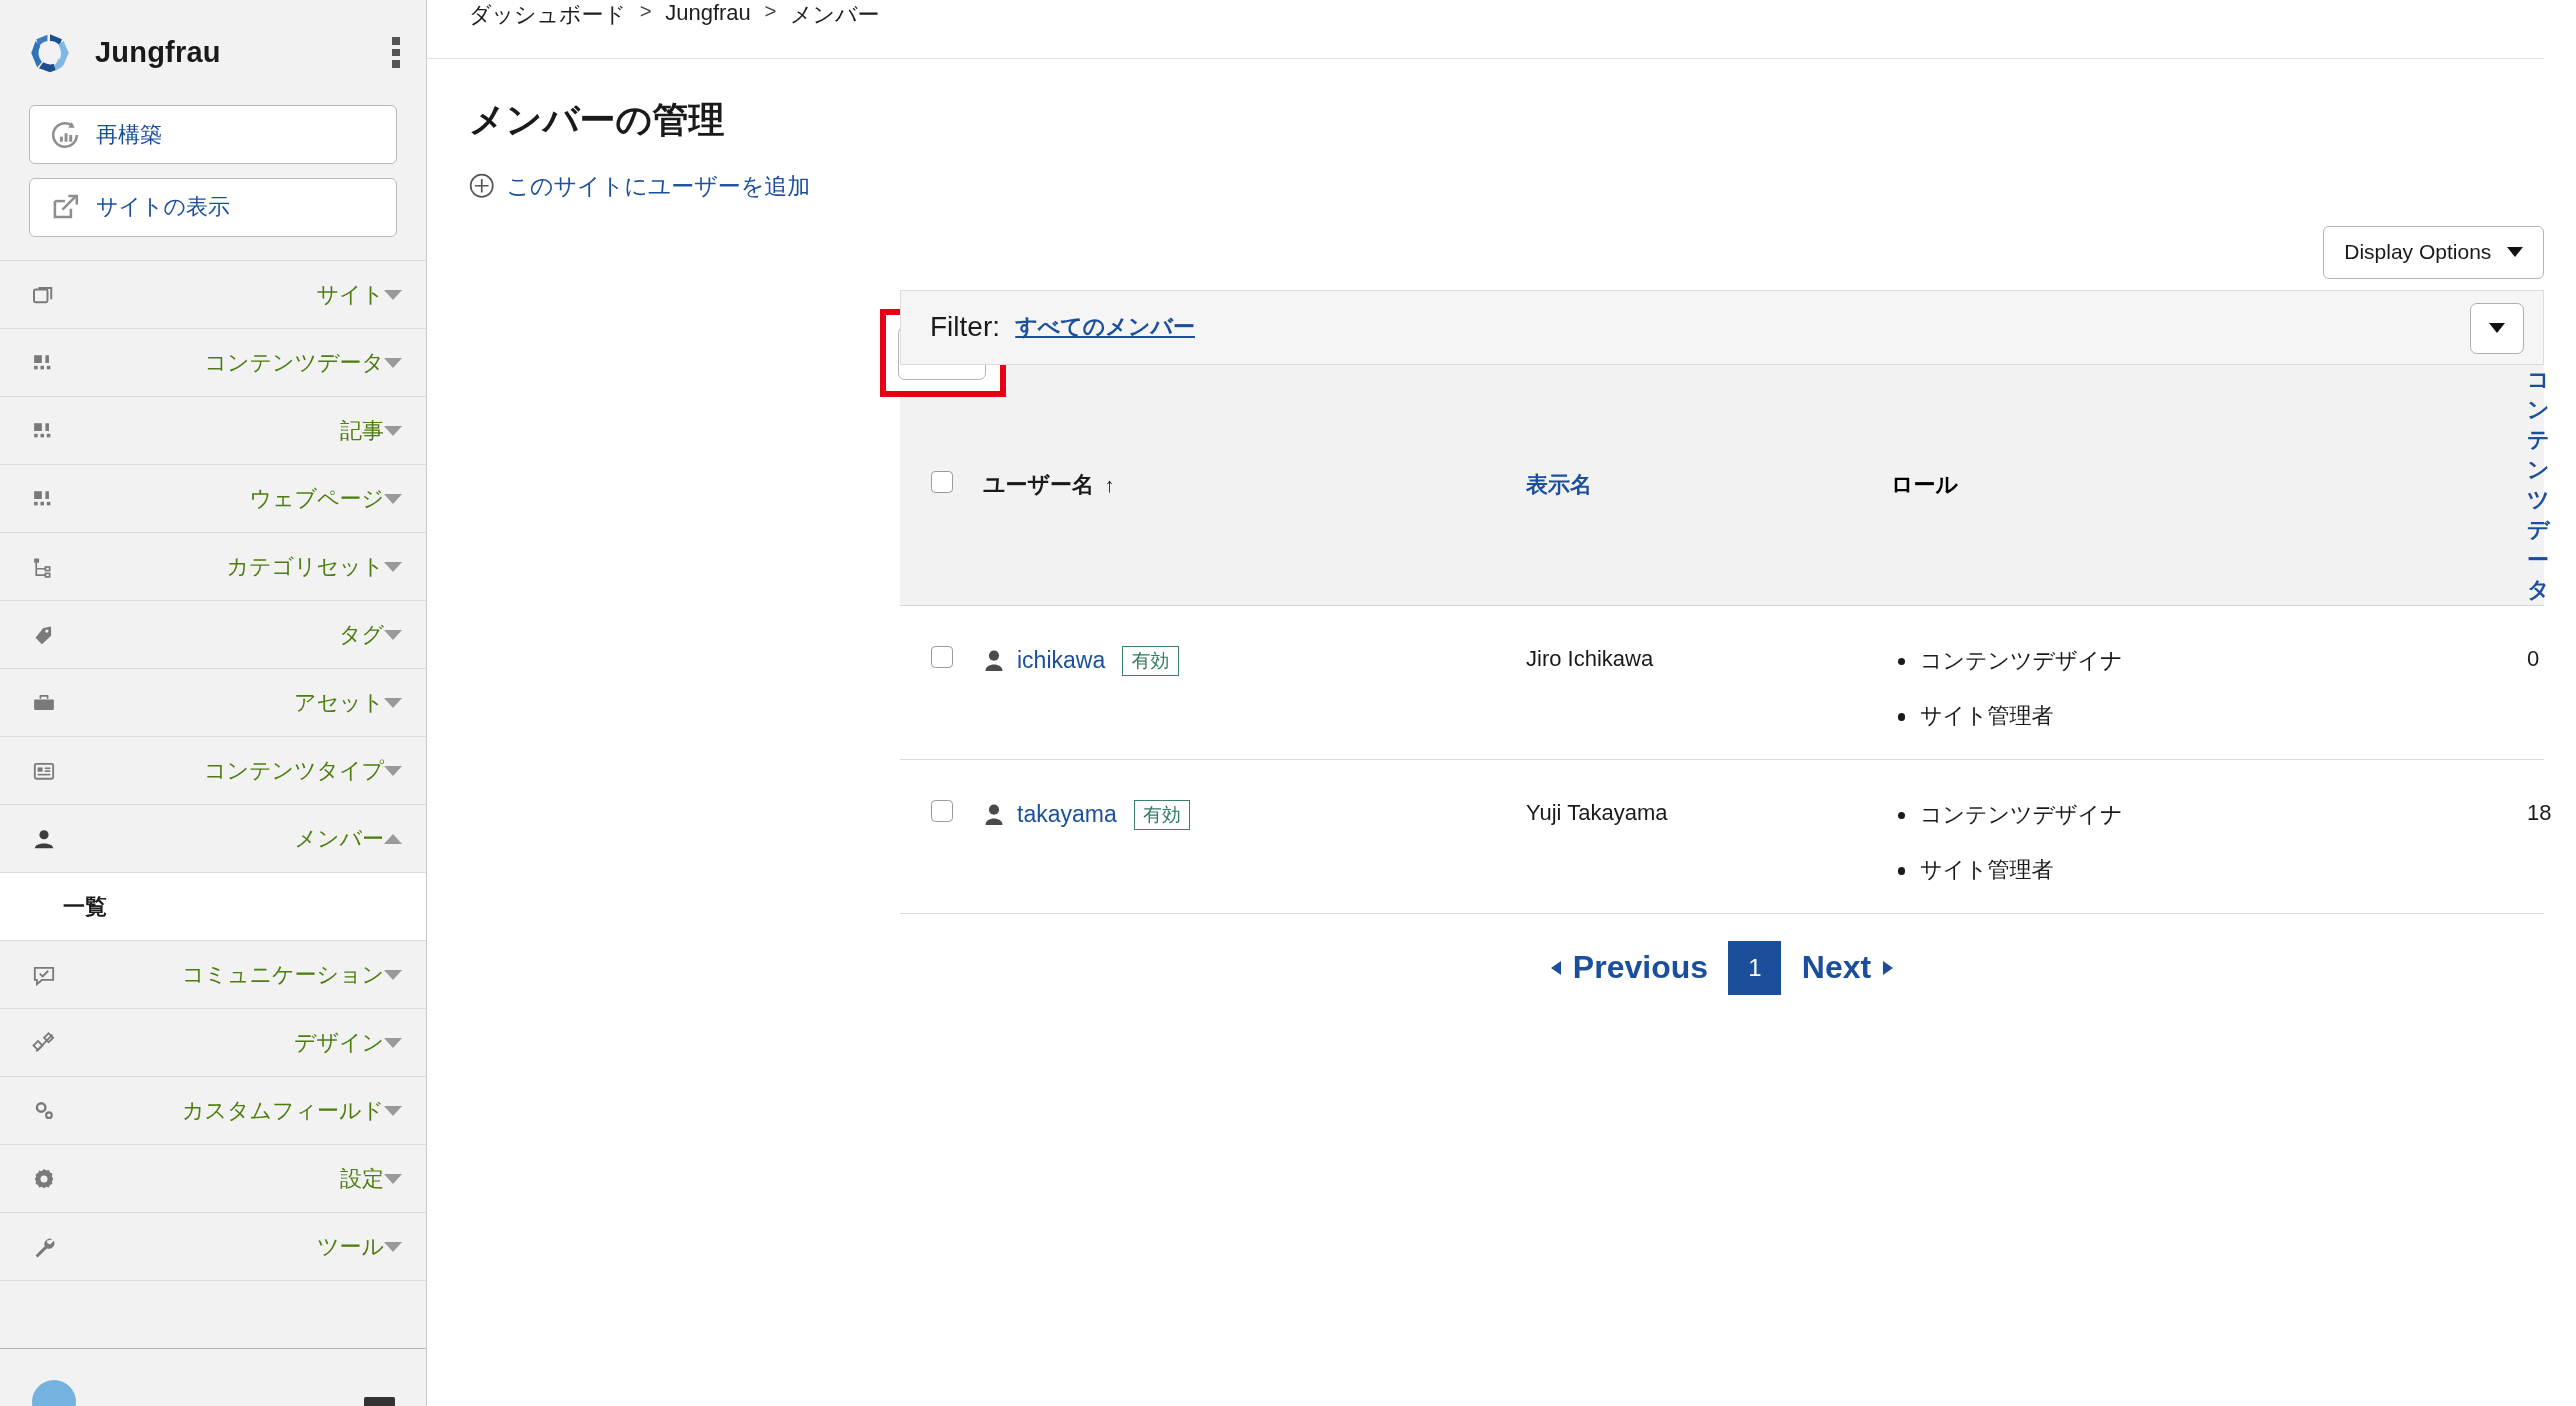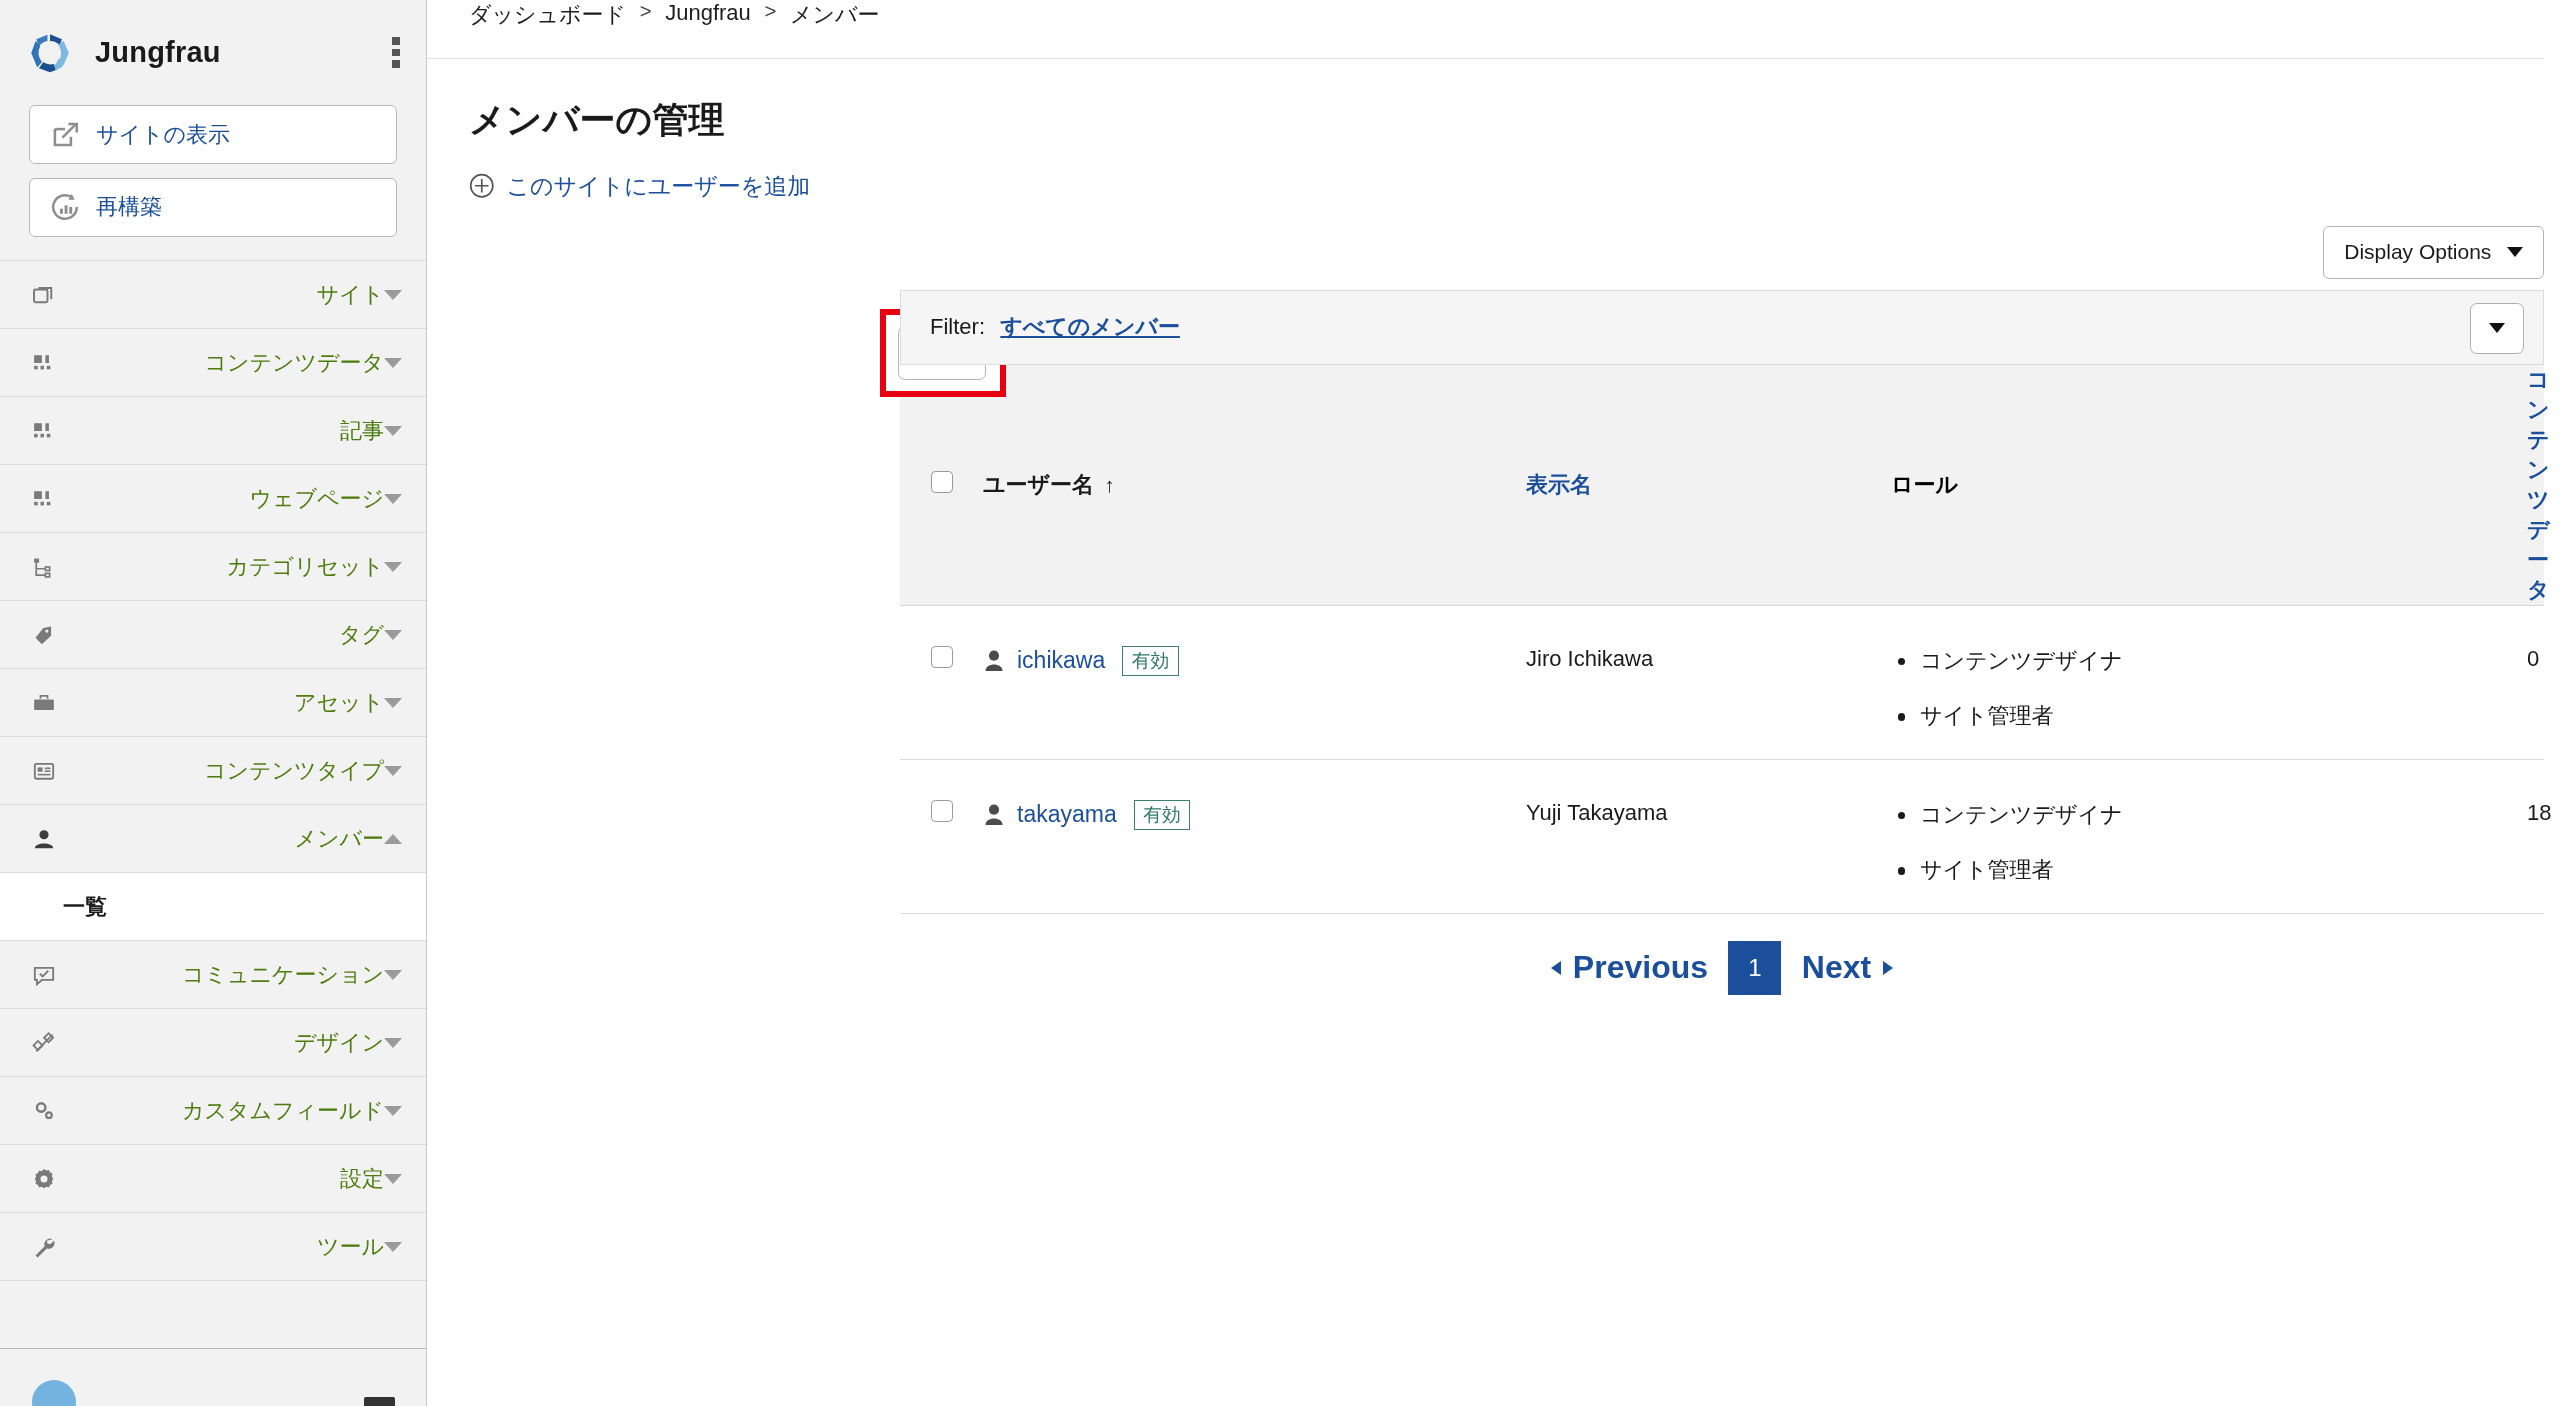--- a/index.html
+++ b/index.html
@@ -115,21 +115,21 @@
     font-family: "Liberation Sans", sans-serif;
   }
 
   
   .table-box { margin: 0 32px 0 473px; }
   .filter-bar {
     background: #f5f5f5; border: 0.8px solid #dcdcdc;
     height: 75px; display: flex; align-items: center;
     padding: 0 18.7px 0 29px; position: relative;
   }
-  .filter-label { font-size: 22px; color: #1a1a1a; }
+  .filter-label { font-size: 28px; color: #1a1a1a; }
   .filter-link {
     font-size: 22px; color: #1b4f9c; text-decoration: underline;
     margin-left: 15.3px; cursor: pointer; font-weight: bold;
   }
   .filter-caret-btn {
     position: absolute; right: 18.7px; top: 12px;
     width: 54px; height: 51px; background: #fff;
     border: 1.7px solid #aeaeae; border-radius: 6.8px;
     display: flex; align-items: center; justify-content: center; cursor: pointer;
   }
@@ -211,40 +211,40 @@
       <span class="kebab">
           <i></i>
           <i></i>
           <i></i>
         </span>
     </div>
 
     <div class="sb-btn">
       <span class="ic">
         <svg viewBox="0 0 38 38" width="32" height="32">
-          <path d="M7 12 L7 31 L26 31 L26 21" fill="none" stroke="#8e8e8e" stroke-width="3"></path>
-          <path d="M7 12 L19 12" fill="none" stroke="#8e8e8e" stroke-width="3"></path>
-          <path d="M16 22 L31 7" stroke="#8e8e8e" stroke-width="3"></path>
-          <path d="M23 6 L33 6 L33 16" fill="none" stroke="#8e8e8e" stroke-width="3"></path>
-        </svg>
-      </span>
-      <span>サイトの表示</span>
-    </div>
-
-    <div class="sb-btn">
-      <span class="ic">
-        <svg viewBox="0 0 38 38" width="32" height="32">
           <path d="M33 19a14 14 0 1 1-5-10.7" fill="none" stroke="#8e8e8e" stroke-width="3"></path>
           <path d="M27 3.5 L30.5 10.5 L23 10.5 Z" fill="#8e8e8e"></path>
           <rect x="13" y="21" width="3.5" height="6" fill="#8e8e8e"></rect>
           <rect x="18.5" y="17" width="3.5" height="10" fill="#8e8e8e"></rect>
           <rect x="24" y="19" width="3.5" height="8" fill="#8e8e8e"></rect>
         </svg>
       </span>
       <span>再構築</span>
+    </div>
+
+    <div class="sb-btn">
+      <span class="ic">
+        <svg viewBox="0 0 38 38" width="32" height="32">
+          <path d="M7 12 L7 31 L26 31 L26 21" fill="none" stroke="#8e8e8e" stroke-width="3"></path>
+          <path d="M7 12 L19 12" fill="none" stroke="#8e8e8e" stroke-width="3"></path>
+          <path d="M16 22 L31 7" stroke="#8e8e8e" stroke-width="3"></path>
+          <path d="M23 6 L33 6 L33 16" fill="none" stroke="#8e8e8e" stroke-width="3"></path>
+        </svg>
+      </span>
+      <span>サイトの表示</span>
     </div>
 
     <nav class="sb-nav">
 
       <div class="nav-item">
         <span class="ic">
           <svg viewBox="0 0 34 34" width="25.5" height="25.5">
             <rect x="4" y="10" width="18" height="17" rx="2" fill="none" stroke="#7a7a7a" stroke-width="2.6"></rect>
             <path d="M10 8 L27 8 L27 23" fill="none" stroke="#7a7a7a" stroke-width="2.6"></path>
           </svg>

